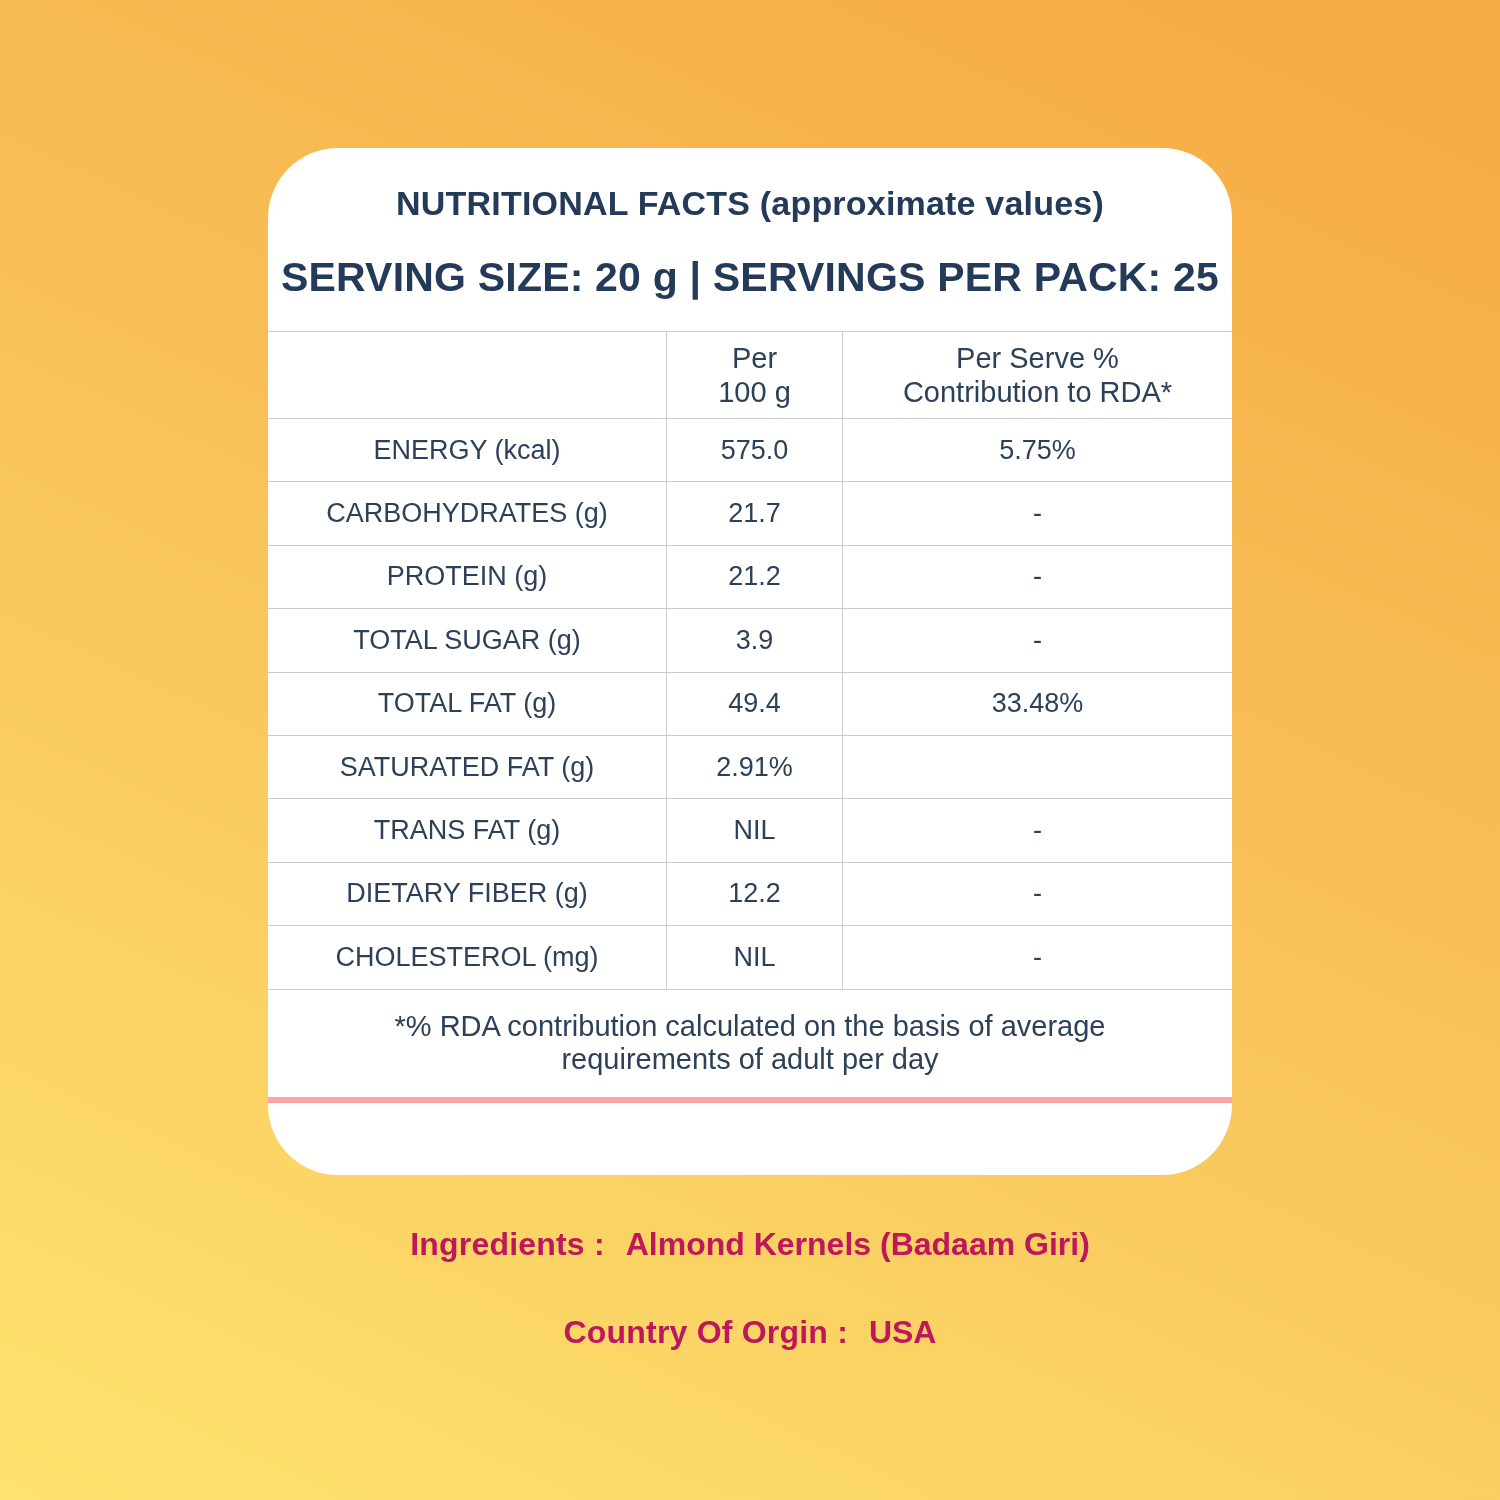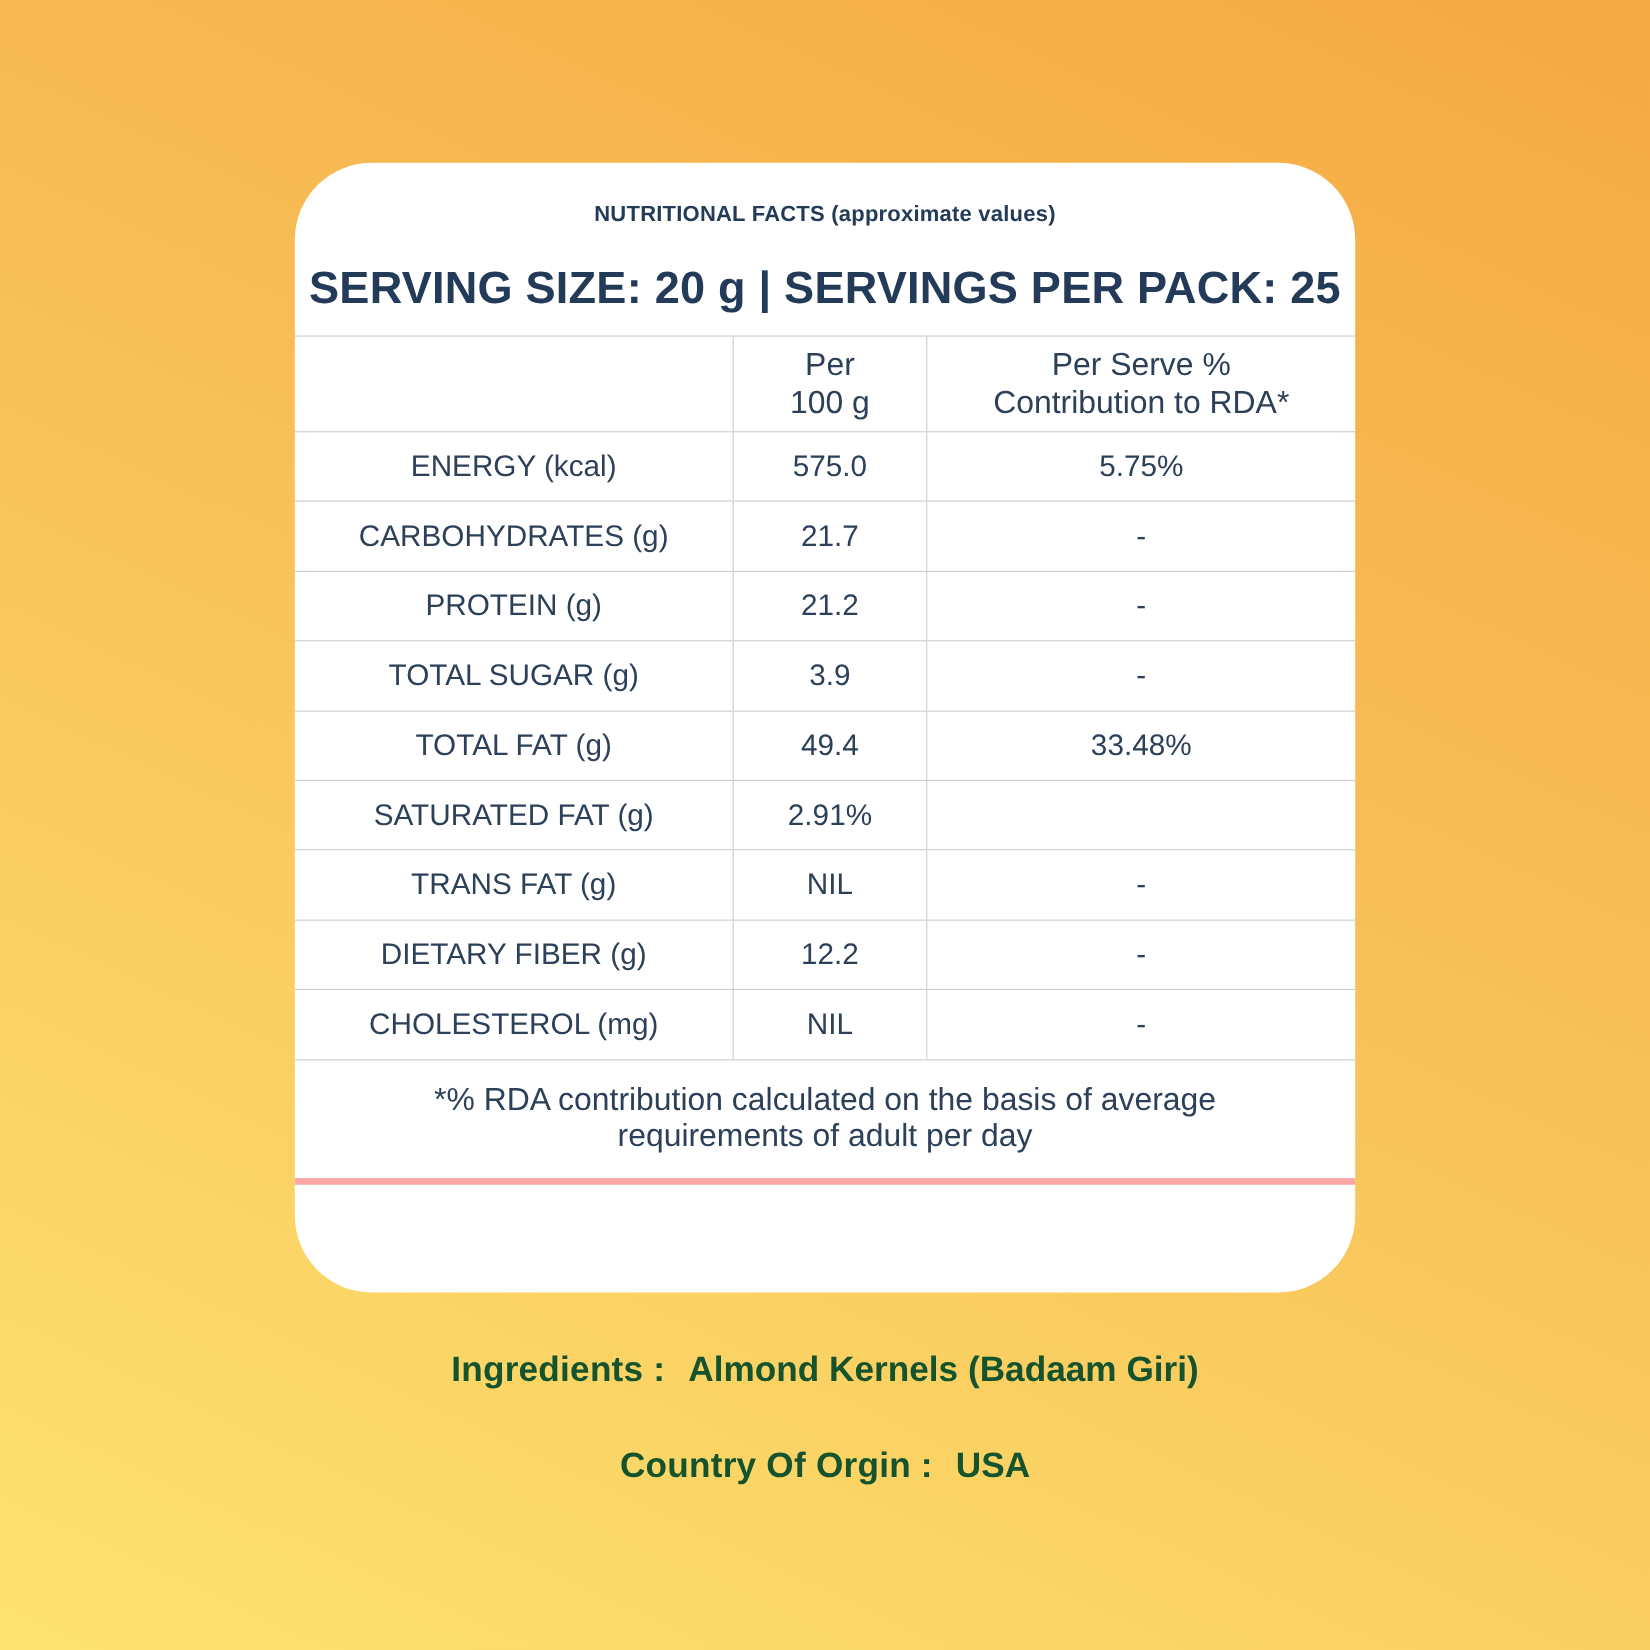--- a/index.html
+++ b/index.html
@@ -21,35 +21,35 @@
     width: 964px;
     height: 1027px;
     background: #ffffff;
     border-radius: 70px;
     color: #2c4159;
     overflow: hidden;
   }
   .card-title {
     margin-top: 36px;
     text-align: center;
-    font-size: 20px;
+    font-size: 34px;
     font-weight: 700;
     color: #233a58;
     letter-spacing: 0.2px;
   }
   .serving-line {
     margin-top: 31px;
     text-align: center;
     font-size: 41px;
     font-weight: 700;
     color: #233a58;
     letter-spacing: 0.2px;
   }
   .ntable {
-    margin-top: 20px;
+    margin-top: 30px;
     width: 964px;
     border-top: 1px solid #c9cdd1;
   }
   .trow {
     display: grid;
     grid-template-columns: 399px 176px 389px;
     border-bottom: 1px solid #c9cdd1;
   }
   .trow > div {
     display: flex;
@@ -84,21 +84,21 @@
     height: 107px;
     border-bottom: 6px solid #fca5a5;
   }
   .note2 { height: 108px; }
   .footer-line {
     position: absolute;
     left: 0;
     width: 1500px;
     text-align: center;
     font-size: 32px;
-    color: #14532d;
+    color: #be185d;
   }
   .footer-ingredients { top: 1226px; }
   .footer-origin { top: 1314px; }
   .flabel { font-weight: 700; letter-spacing: 0.2px; }
   .fvalue { font-weight: 600; margin-left: 12px; }
 </style>
 </head>
 <body>
 
 <div class="card">

